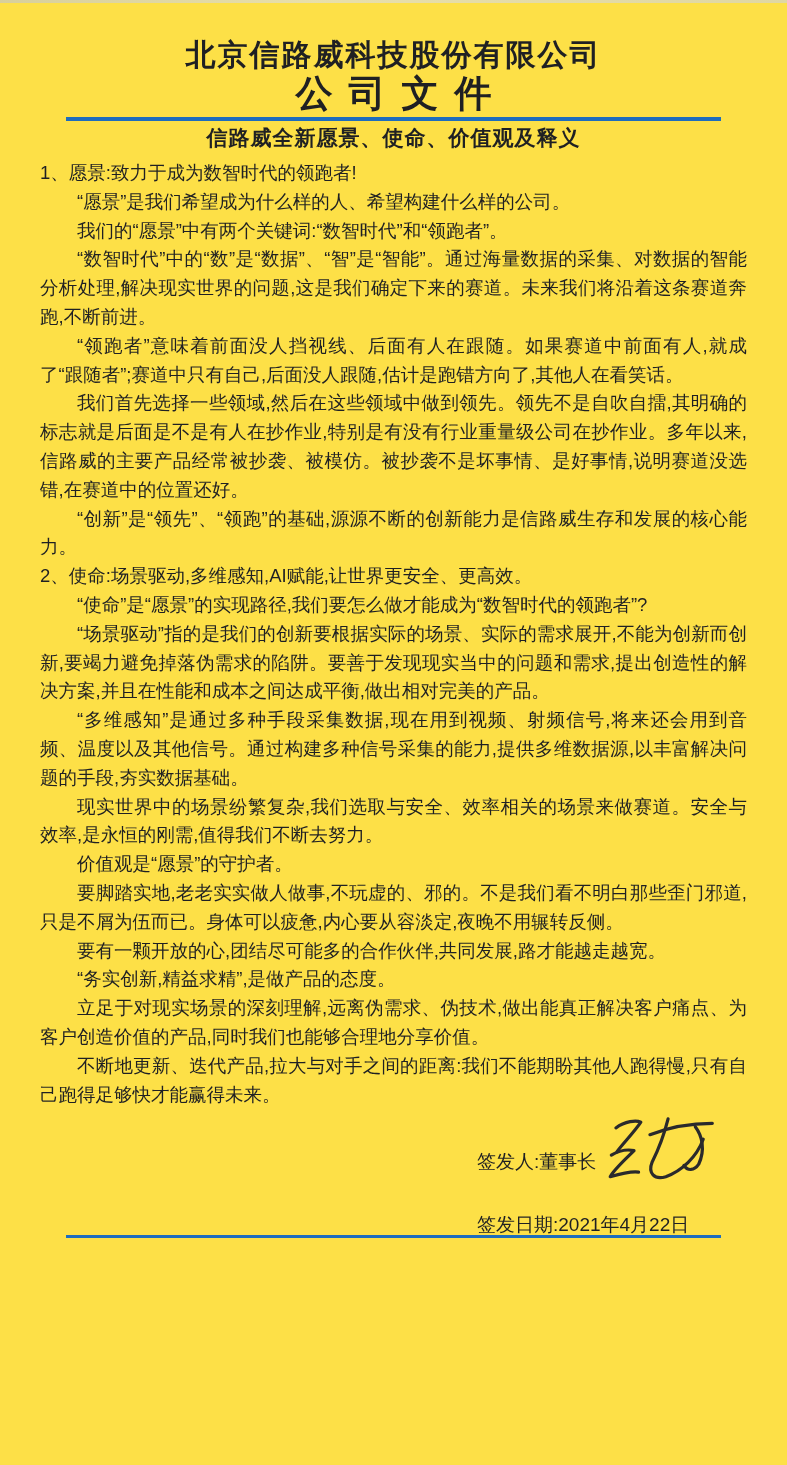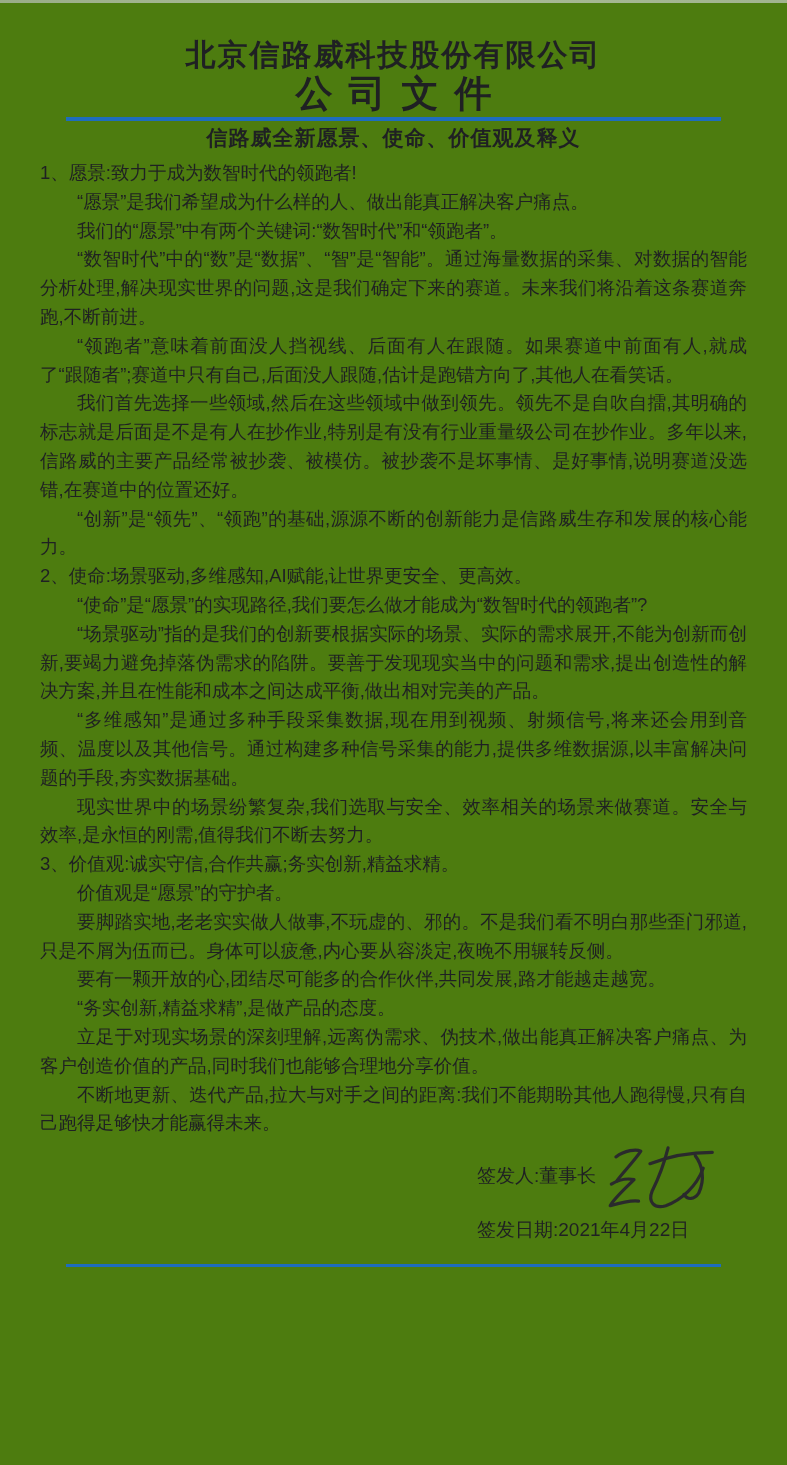--- a/index.html
+++ b/index.html
@@ -45,65 +45,64 @@
   }
   .doc-body p{margin:0;}
   .doc-body p.para{text-indent:2em;}
   .doc-body p.heading{text-indent:0;}
   .signoff{
     position:relative;
     margin:12px 40px 0;
     height:114px;
   }
   .signer-label{
-    position:absolute;left:437px;top:14px;
+    position:absolute;left:437px;top:29px;
     font-size:19px;line-height:24px;
   }
   .signature-svg{
     position:absolute;left:560px;top:-8px;
   }
   .issue-date{
-    position:absolute;left:437px;top:68px;
+    position:absolute;left:437px;top:92px;
     font-size:19px;line-height:24px;
   }
   .footer-block{
     margin:20px 40px 0 66px;
     font-size:18.5px;line-height:25px;
   }
   .footer-block div{margin:0;}
 </style>
 </head>
 <body>
 
-<div class="page" style="background: #4d7c0f; color: rgb(31, 32, 35);">
+<div class="page" style="background: #fde047; color: rgb(31, 32, 35);">
   <div class="scan-edge"></div>
 
   <header>
     <h1 class="company-name">北京信路威科技股份有限公司</h1>
     <h2 class="doc-type">公司文件</h2>
     <hr class="rule" style="background: rgb(30, 109, 189);">
   </header>
 
   <main>
     <h3 class="doc-title">信路威全新愿景、使命、价值观及释义</h3>
 
     <div class="doc-body">
         <p class="heading">1、愿景:致力于成为数智时代的领跑者!</p>
-        <p class="para">“愿景”是我们希望成为什么样的人、做出能真正解决客户痛点。</p>
+        <p class="para">“愿景”是我们希望成为什么样的人、希望构建什么样的公司。</p>
         <p class="para">我们的“愿景”中有两个关键词:“数智时代”和“领跑者”。</p>
         <p class="para">“数智时代”中的“数”是“数据”、“智”是“智能”。通过海量数据的采集、对数据的智能分析处理,解决现实世界的问题,这是我们确定下来的赛道。未来我们将沿着这条赛道奔跑,不断前进。</p>
         <p class="para">“领跑者”意味着前面没人挡视线、后面有人在跟随。如果赛道中前面有人,就成了“跟随者”;赛道中只有自己,后面没人跟随,估计是跑错方向了,其他人在看笑话。</p>
         <p class="para">我们首先选择一些领域,然后在这些领域中做到领先。领先不是自吹自擂,其明确的标志就是后面是不是有人在抄作业,特别是有没有行业重量级公司在抄作业。多年以来,信路威的主要产品经常被抄袭、被模仿。被抄袭不是坏事情、是好事情,说明赛道没选错,在赛道中的位置还好。</p>
         <p class="para">“创新”是“领先”、“领跑”的基础,源源不断的创新能力是信路威生存和发展的核心能力。</p>
         <p class="heading">2、使命:场景驱动,多维感知,AI赋能,让世界更安全、更高效。</p>
         <p class="para">“使命”是“愿景”的实现路径,我们要怎么做才能成为“数智时代的领跑者”?</p>
         <p class="para">“场景驱动”指的是我们的创新要根据实际的场景、实际的需求展开,不能为创新而创新,要竭力避免掉落伪需求的陷阱。要善于发现现实当中的问题和需求,提出创造性的解决方案,并且在性能和成本之间达成平衡,做出相对完美的产品。</p>
         <p class="para">“多维感知”是通过多种手段采集数据,现在用到视频、射频信号,将来还会用到音频、温度以及其他信号。通过构建多种信号采集的能力,提供多维数据源,以丰富解决问题的手段,夯实数据基础。</p>
         <p class="para">现实世界中的场景纷繁复杂,我们选取与安全、效率相关的场景来做赛道。安全与效率,是永恒的刚需,值得我们不断去努力。</p>
-        <p class="heading">3、价值观:诚实守信,合作共赢;务实创新,精益求精。</p>
         <p class="para">价值观是“愿景”的守护者。</p>
         <p class="para">要脚踏实地,老老实实做人做事,不玩虚的、邪的。不是我们看不明白那些歪门邪道,只是不屑为伍而已。身体可以疲惫,内心要从容淡定,夜晚不用辗转反侧。</p>
         <p class="para">要有一颗开放的心,团结尽可能多的合作伙伴,共同发展,路才能越走越宽。</p>
         <p class="para">“务实创新,精益求精”,是做产品的态度。</p>
         <p class="para">立足于对现实场景的深刻理解,远离伪需求、伪技术,做出能真正解决客户痛点、为客户创造价值的产品,同时我们也能够合理地分享价值。</p>
         <p class="para">不断地更新、迭代产品,拉大与对手之间的距离:我们不能期盼其他人跑得慢,只有自己跑得足够快才能赢得未来。</p>
       </div>
 
     <div class="signoff">
       <span class="signer-label">签发人:董事长</span>

